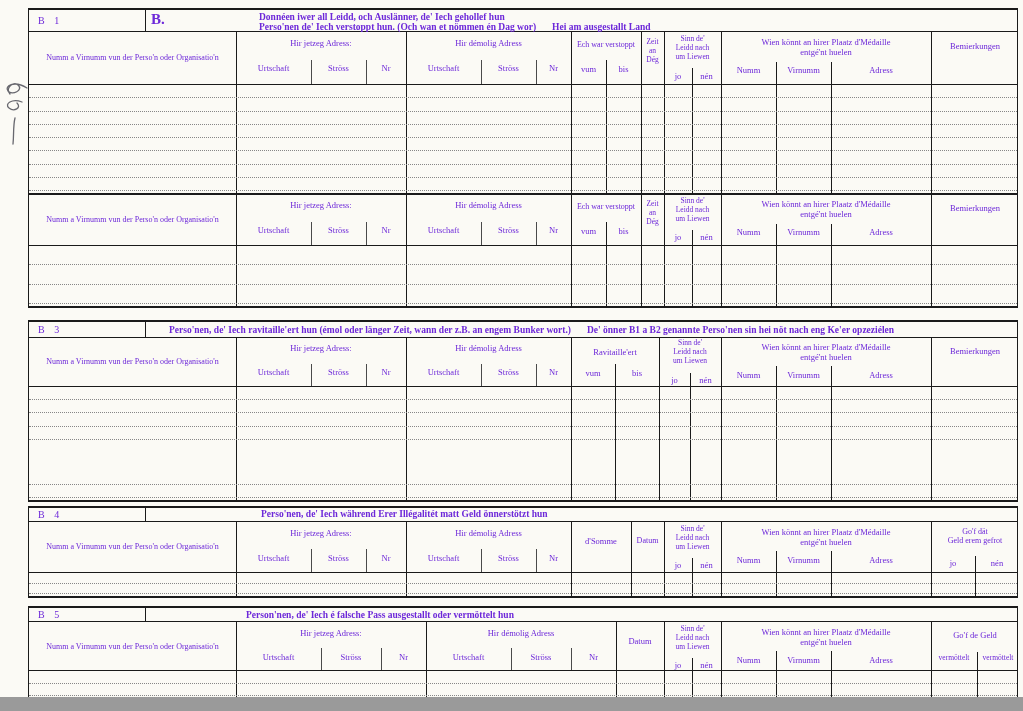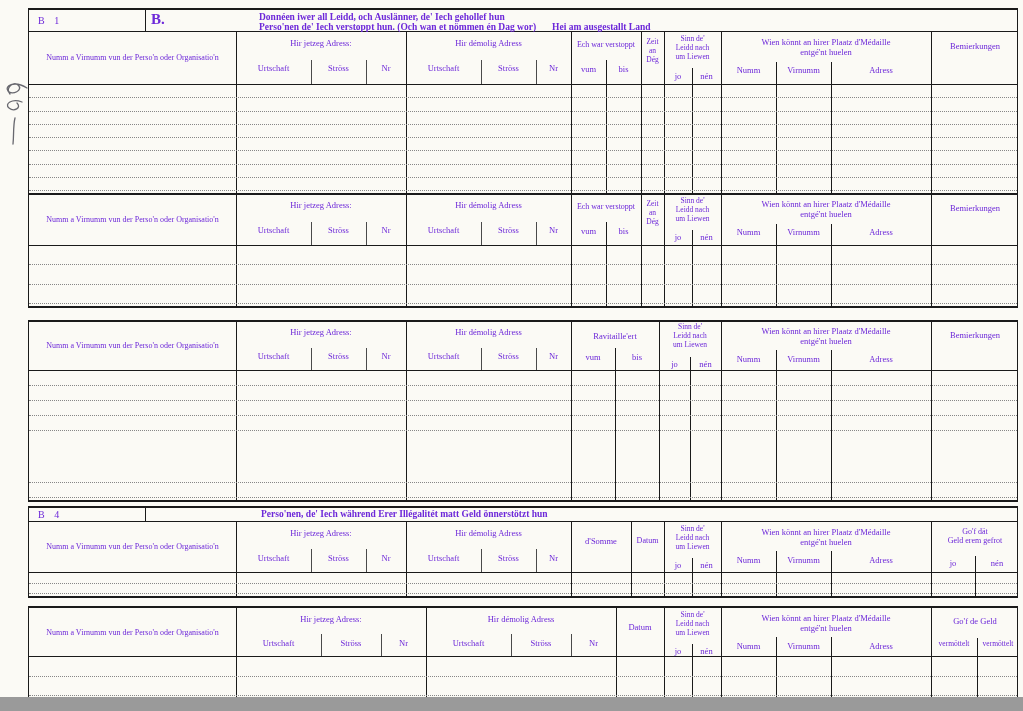--- a/index.html
+++ b/index.html
@@ -158,20 +158,24 @@
 
       <div class="rows" style="top:51px">
         <div class="row"></div>
           <div class="row"></div>
           <div class="row"></div>
       </div>
     </div>
   </section>
 
   <section class="sec" style="top:320px;height:182px">
+    <div class="trow" style="height:16px">
+      <div class="idbox">B 3</div>
+      <div class="t1" style="left:140px;top:3px"><span>Perso'nen, de' Iech ravitaille'ert hun (émol oder länger Zeit, wann der z.B. an engem Bunker wort.)</span><span class="gap">De' önner B1 a B2 genannte Perso'nen sin hei nöt nach eng Ke'er opzeziélen</span></div>
+    </div>
     <div class="body">
       <div class="hdr-line" style="top:48px"></div>
       <div class="vline" style="left:207px"></div>
         <div class="vline" style="left:377px"></div>
         <div class="vline" style="left:542px"></div>
         <div class="vline" style="left:630px"></div>
         <div class="vline" style="left:692px"></div>
         <div class="vline" style="left:902px"></div>
       <div class="vline" style="left:586px;top:26px"></div>
         <div class="vline" style="left:661px;top:35px"></div>
@@ -278,20 +282,24 @@
       <div class="hl" style="left:946px;width:44px;top:36px">nén</div>
 
       <div class="rows" style="top:51px">
         <div class="row"></div>
           <div class="row"></div>
       </div>
     </div>
   </section>
 
   <section class="sec" style="top:606px;height:94px">
+    <div class="trow" style="height:14px">
+      <div class="idbox">B 5</div>
+      <div class="t1" style="left:217px;top:2px">Person'nen, de' Iech é falsche Pass ausgestallt oder vermöttelt hun</div>
+    </div>
     <div class="body">
       <div class="hdr-line" style="top:48px"></div>
       <div class="vline" style="left:207px"></div>
         <div class="vline" style="left:397px"></div>
         <div class="vline" style="left:587px"></div>
         <div class="vline" style="left:635px"></div>
         <div class="vline" style="left:692px"></div>
         <div class="vline" style="left:902px"></div>
       <div class="vline" style="left:663px;top:36px"></div>
         <div class="vline" style="left:747px;top:29px"></div>

